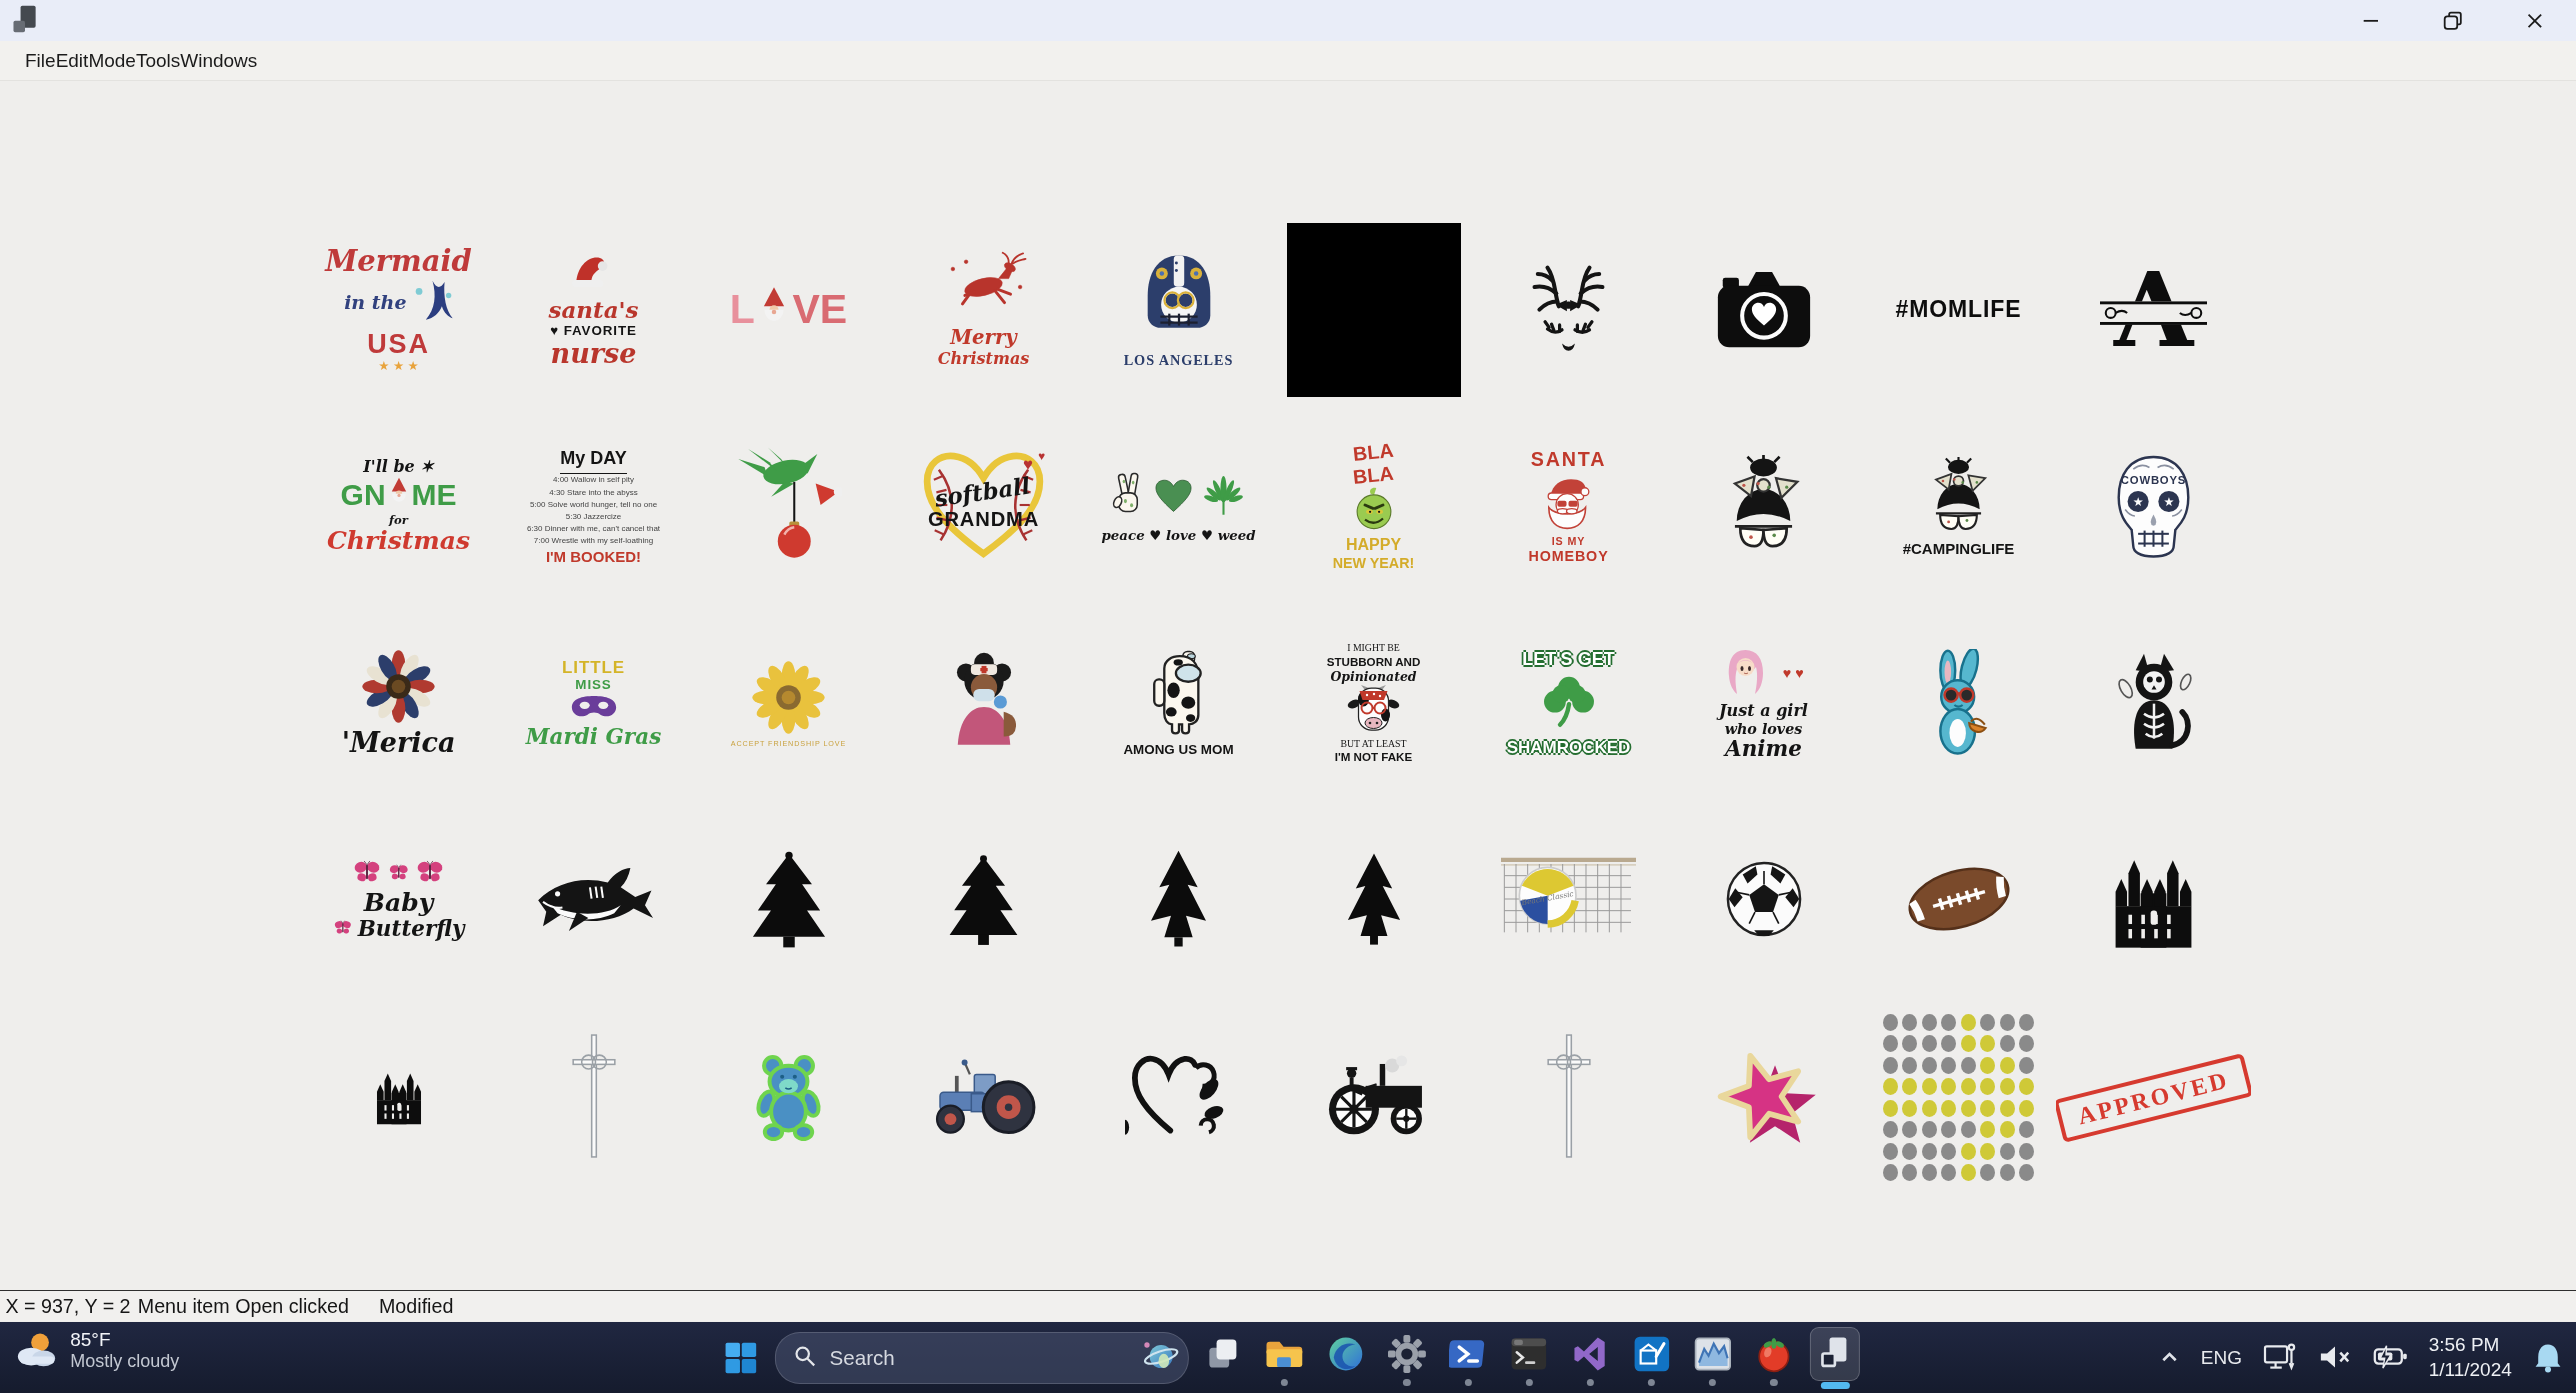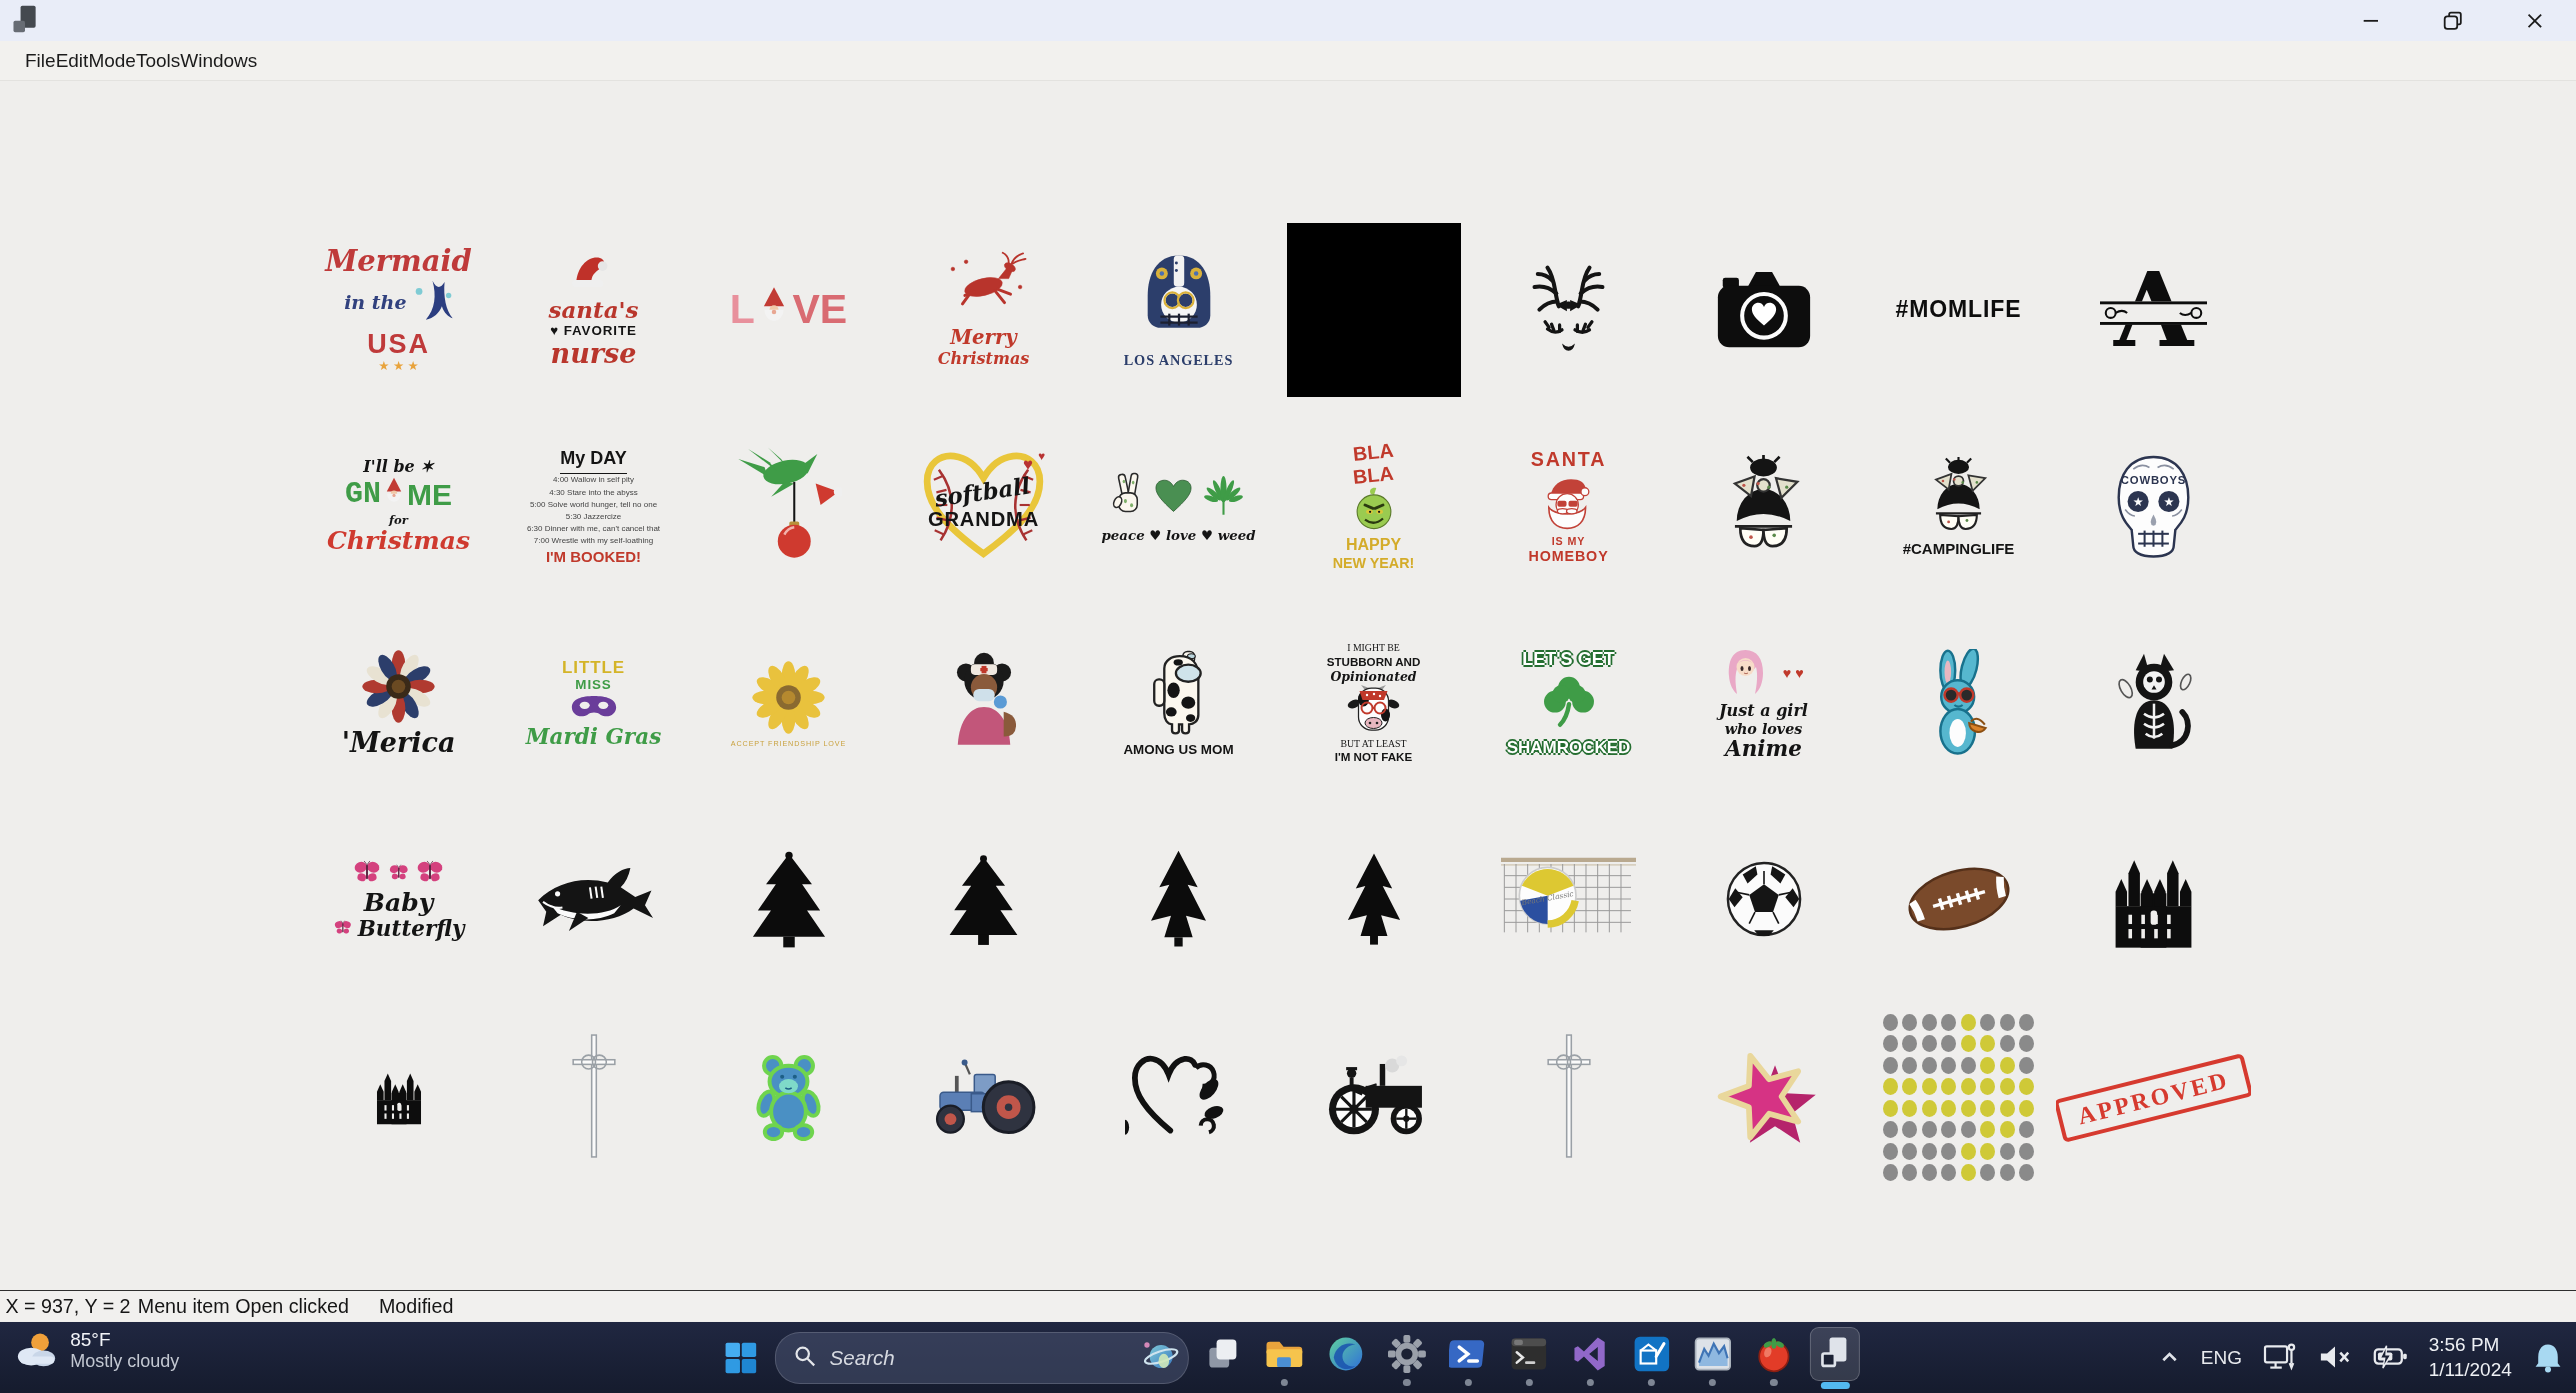--- a/index.html
+++ b/index.html
@@ -37,21 +37,21 @@
   .weather .t1{color:#f2f4f8;font-size:19px;}
   .weather .t2{color:#c3c8d2;font-size:18px;}
   .tb-center{position:absolute;left:50%;transform:translateX(-50%);top:0;height:72px;display:flex;align-items:center;gap:7.2px;}
   .tb-app{display:flex;flex-direction:column;align-items:center;width:54px;}
   .tb-app .ic{height:48px;display:flex;align-items:center;justify-content:center;}
   .tb-app .appdot{width:7.2px;height:7.2px;border-radius:3.6px;background:#7e8694;margin-top:0.9px;visibility:hidden;}
   .tb-app.hasdot .appdot{visibility:visible;}
   .tb-app.active .ic{background:rgba(255,255,255,.13);border:0.9px solid rgba(255,255,255,.22);border-radius:9px;padding:1.8px 7.2px;}
   .tb-app.active .appdot{visibility:visible;width:29px;background:#53b9f0;}
   .searchpill{display:flex;align-items:center;width:385px;height:50px;border-radius:25px;background:rgba(72,82,112,.55);border:0.9px solid rgba(255,255,255,.16);padding:0 9px 0 18px;gap:12.5px;}
-  .searchpill .stext{color:#d6d9e0;font-size:20.6px;flex:1;font-style:italic;}
+  .searchpill .stext{color:#d6d9e0;font-size:20.6px;flex:1;}
   .tray{position:absolute;right:12.5px;top:0;height:72px;display:flex;align-items:center;gap:19.7px;}
   .tray .lang{color:#e8eaee;font-size:19px;}
   .clock{text-align:left;color:#eef0f4;font-size:19px;line-height:1.3;}
 </style>
 </head>
 <body>
 
 <div class="screen">
 
   <div class="titlebar">
@@ -231,21 +231,21 @@
                 <circle cx="13" cy="76" r="6"></circle>
                 <path d="M19,76 q8,-5 14,0"></path>
                 <circle cx="117" cy="76" r="6"></circle>
                 <path d="M111,76 q-8,5 -14,0"></path>
               </g>
             </svg></span>
         </div>
         <div class="cell">
           <span class="line script" style="font-size: 16px; color: rgb(20, 20, 20);">I'll be ✶</span>
           <div class="row" style="gap: 0.9px;">
-            <span class="line f9" style="font-size: 30px; color: rgb(63, 156, 71); font-family: Liberation Mono, monospace;">GN</span>
+            <span class="line f9" style="font-size: 30px; color: rgb(63, 156, 71);">GN</span>
             <span><svg width="24" height="32" viewBox="0 0 60 80">
                 <polygon points="30,2 48,36 12,36" fill="#c23b34"></polygon>
                 <circle cx="30" cy="42" r="8" fill="#f0c9a8"></circle>
                 <path d="M13,42 a17,20 0 0 0 34,0 z" fill="#f3f3f3"></path>
                 <circle cx="30" cy="46" r="4" fill="#e8a793"></circle>
               </svg></span>
             <span class="line f9" style="font-size: 30px; color: rgb(63, 156, 71);">ME</span>
           </div>
           <span class="line script" style="font-size: 11.6px; color: rgb(20, 20, 20);">for</span>
           <span class="line script" style="font-size: 25px; color: rgb(207, 58, 47);">Christmas</span>

